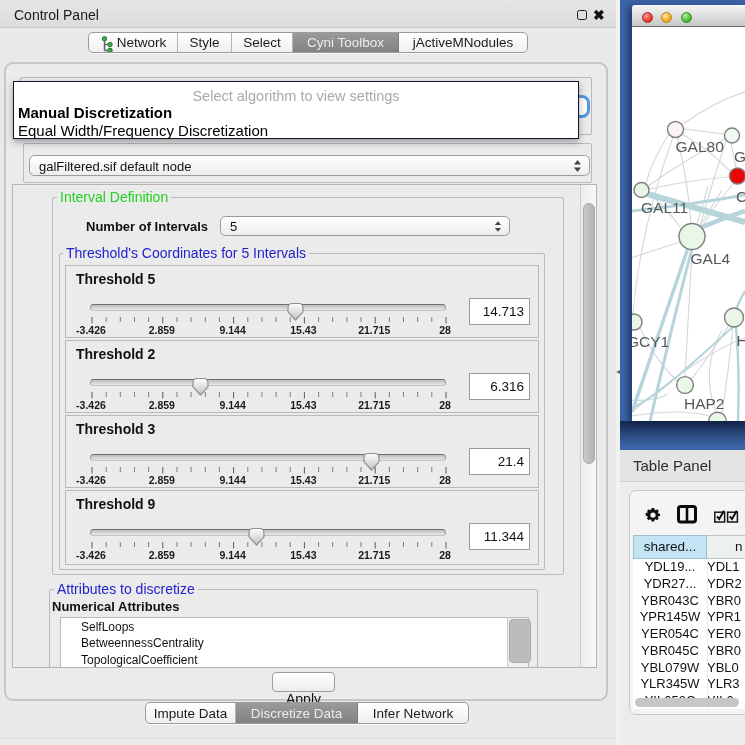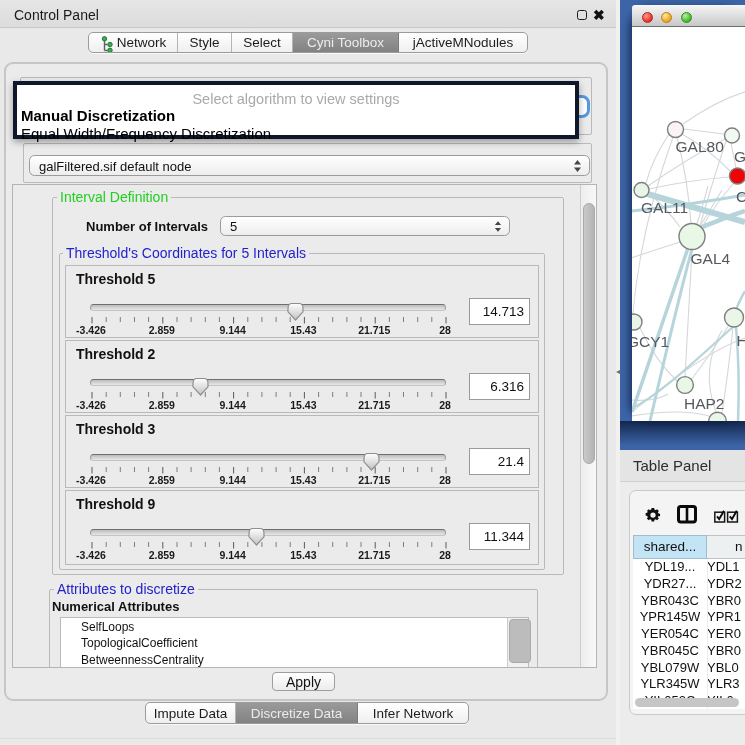--- a/index.html
+++ b/index.html
@@ -35,21 +35,21 @@
 
 .combo { position:absolute; border:1px solid #9b9b9b; border-radius:5.5px;
   background:linear-gradient(#ffffff,#ededed); font-size:13px; color:#111; }
 .combo .txt { position:absolute; left:9px; top:2.5px; }
 .combo .arr { position:absolute; right:7px; top:0; height:100%; display:flex; flex-direction:column;
   justify-content:center; color:#333; }
 .combo .arr svg { display:block; }
 
 
 #popup { left:13px; top:81px; width:566px; height:58px; background:#ffffff;
-  border:4px solid #0f172a; box-shadow:0 3px 7px rgba(0,0,0,.35); z-index:30; }
+  border:1px solid #0f172a; box-shadow:0 3px 7px rgba(0,0,0,.35); z-index:30; }
 #popup .hint { position:absolute; left:0; top:6px; width:100%; text-align:center;
   color:#a9a9a9; font-size:14.5px; }
 #popup .it1 { position:absolute; left:4px; top:21.5px; font-size:15px; font-weight:bold; color:#000; }
 #popup .it2 { position:absolute; left:4px; top:40px; font-size:15px; color:#000; }
 
 
 #scrollpane { left:12px; top:184px; width:585px; height:484px; border:1px solid #b4b4b4;
   background:#ebebeb; overflow:hidden; }
 #vsb { position:absolute; right:0; top:0; width:16px; height:100%;
   background:linear-gradient(90deg,#ededed,#f8f8f8); border-left:1px solid #cdcdcd; }
@@ -76,28 +76,28 @@
   border:1px solid #bbb; font-size:12px; color:#111; }
 #attrlist div { padding:1.5px 0 1px 20px; }
 #alsb { position:absolute; right:0; top:0; width:11px; height:100%;
   background:#f0f0f0; border-left:1px solid #ccc; }
 #alsb .thumb{ position:absolute; left:1px; top:1px; width:8px; height:44px;
   background:#bcbcbc; border:1px solid #aaa; border-radius:4px;}
 
 
 #applybtn { left:272px; top:672px; width:63px; height:19px; border:1px solid #9e9e9e;
   border-radius:4px; background:linear-gradient(#ffffff,#ececec); font-size:14px; color:#111;
-  text-align:center; padding-top:1px; }
+  text-align:center; padding-top:18px; }
 
 
 #bluebg { left:620px; top:0; width:125px; height:450px; background:#3c64a6; }
 #divider { left:616px; top:0; width:4px; height:745px; background:#f1f1ef; }
 #divgrip { left:615.5px; top:369.5px; width:0; height:0; border-top:2.5px solid transparent; border-bottom:2.5px solid transparent; border-right:4px solid #6e6e6e; }
 #netwin { left:632px; top:5px; width:113px; height:416px;
-  box-shadow:-3px 2px 7px rgba(8,20,50,.6);border-radius:22px; }
+  box-shadow:-3px 2px 7px rgba(8,20,50,.6); }
 #winshadow { left:620px; top:421px; width:125px; height:29px;
   background:linear-gradient(rgba(13,30,64,.88), rgba(60,99,164,0) 85%); }
 #nettb { position:absolute; left:0; top:0; width:113px; height:22px; border-radius:3px 0 0 0;
   background:linear-gradient(#f4f4f4,#c7c7c7); border-bottom:1px solid #6e6e6e;
   border-top:1px solid #f8f8f8; }
 .light { position:absolute; top:5.5px; width:11px; height:11px; border-radius:50%; }
 #canvas { position:absolute; left:0; top:22px; width:113px; height:394px; background:#ffffff; }
 
 #tpbar { left:620px; top:450px; width:125px; height:32px; background:#e4e4e4;
   border-bottom:1px solid #d0d0d0; font-size:14px; color:#2d2d2d; }
@@ -367,22 +367,22 @@
           <span style="left:377px;">28</span>
         </div>
         <div class="vbox">11.344</div>
       </div>
 
     <div class="gbox" style="left:36px; top:404px; width:489px; height:90px;"></div>
     <span class="gtitle" style="left:41px; top:396px; color:#2222cc; font-size:14px;">Attributes to discretize</span>
     <span style="position:absolute; left:39px; top:414px; font-size:13px; font-weight:bold; color:#111;">Numerical Attributes</span>
     <div id="attrlist">
       <div>SelfLoops</div>
+      <div>BetweennessCentrality</div>
       <div>TopologicalCoefficient</div>
-      <div>BetweennessCentrality</div>
       <div id="alsb">
           <div class="thumb"></div>
         </div>
     </div>
     <div id="vsb">
         <div class="thumb"></div>
       </div>
   </div>
 
   <div class="abs" id="applybtn">Apply</div>

